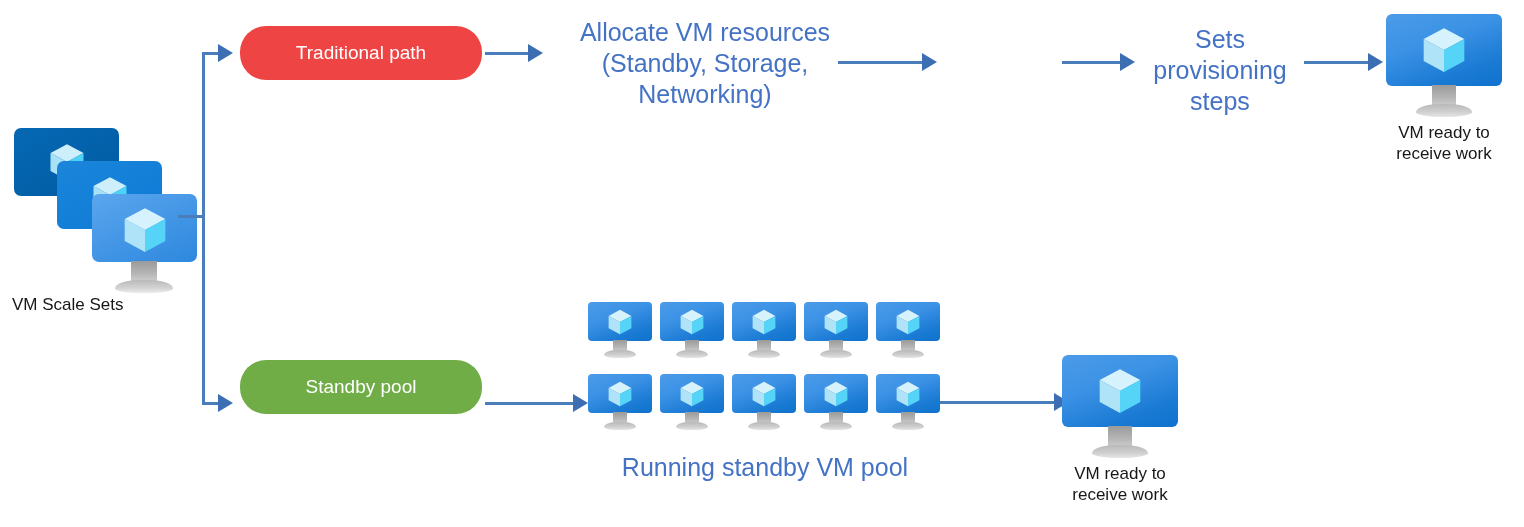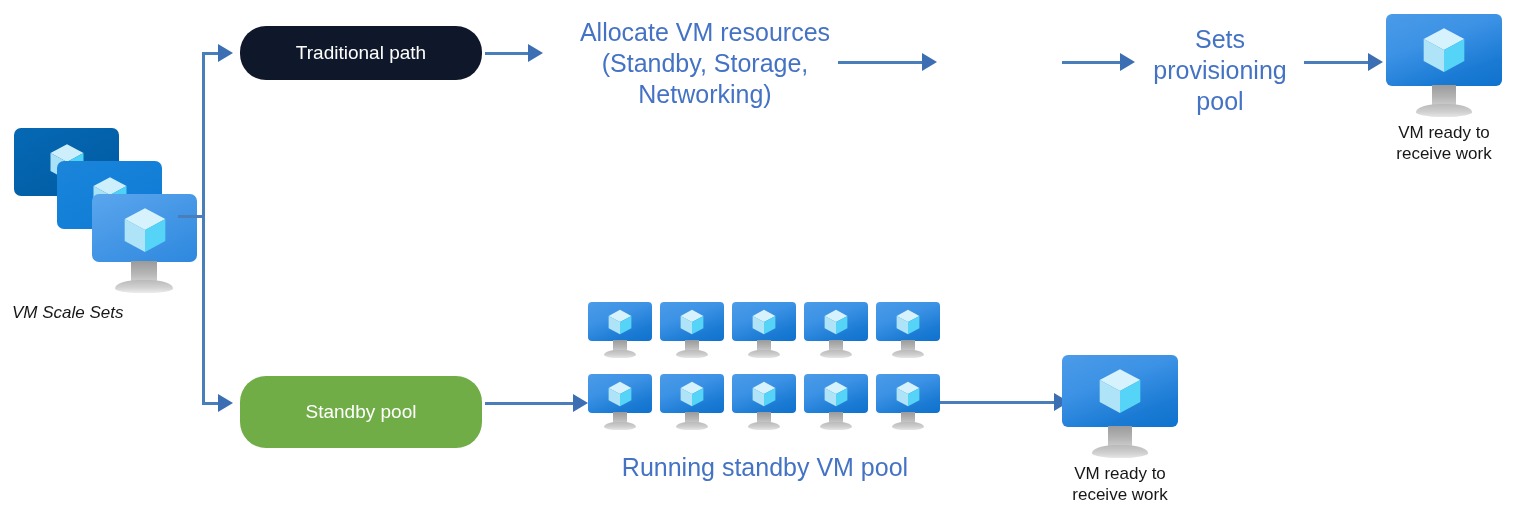--- a/index.html
+++ b/index.html
@@ -37,21 +37,21 @@
   .pill {
     border-radius: 26px;
     display: flex;
     align-items: center;
     justify-content: center;
     color: #ffffff;
     font-size: 19px;
     font-family: "Liberation Sans", sans-serif;
     box-sizing: border-box;
   }
-  .pill-orange { background: #0f172a; }
+  .pill-orange { background: #ef4444; }
   .pill-green  { background: #70AD47; }
 
   
   .hline {
     background: #4A7EBB;
     height: 3px;
   }
   .vline {
     background: #4A7EBB;
     width: 3px;
@@ -130,21 +130,21 @@
         <polygon points="6,18 32,32 32,60 6,46" fill="#AFE4F8"></polygon>
         <polygon points="58,18 58,46 32,60 32,32" fill="#55D4F8"></polygon>
       </svg>
     </div>
     <div class="abs" style="left:117px; top:133px; width:26px; height:22px;
                 background:linear-gradient(180deg,#9a9a9a 0%,#b7b7b7 60%,#d2d2d2 100%);"></div>
     <div class="abs" style="left:101px; top:152px; width:58px; height:13px;
                 background:linear-gradient(180deg,#b9b9b9 0%,#d2d2d2 60%,#ececec 100%);
                 border-radius:46% 46% 50% 50% / 75% 75% 40% 40%;"></div>
 
-    <div class="black-label abs" style="left:-2px; top:174px; width:240px; text-align:left;font-style:italic;">VM Scale Sets</div>
+    <div class="black-label abs" style="left:-2px; top:166px; width:240px; text-align:left;">VM Scale Sets</div>
   </div>
 
   <div class="hline abs" style="left:178px; top:215px; width:27px;"></div>
   <div class="vline abs" style="left:202px; top:53px; height:352px;"></div>
 
   <div class="hline abs" style="left:202px; top:52px; width:18px;"></div>
   <div class="arrowhead abs" style="left:218px; top:44px;"></div>
 
   <div class="hline abs" style="left:202px; top:402px; width:18px;"></div>
   <div class="arrowhead abs" style="left:218px; top:394px;"></div>
@@ -163,41 +163,41 @@
   <div class="hline abs" style="left:838px; top:61px; width:88px;"></div>
   <div class="arrowhead abs" style="left:922px; top:53px;"></div>
 
 
   <div class="hline abs" style="left:1062px; top:61px; width:62px;"></div>
   <div class="arrowhead abs" style="left:1120px; top:53px;"></div>
 
   <div class="abs" style="left:1132px; top:24px; width:176px;">
     <div class="blue-text">Sets</div>
     <div class="blue-text">provisioning</div>
-    <div class="blue-text">pool</div>
+    <div class="blue-text">steps</div>
   </div>
 
   <div class="hline abs" style="left:1304px; top:61px; width:68px;"></div>
   <div class="arrowhead abs" style="left:1368px; top:53px;"></div>
 
   <div class="vm" style="left:1386px; top:14px; width:116px; height:160px;">
     <div class="screen" style="height:72px;">
       <svg class="cube" style="top:11px;" width="50" height="50" viewBox="0 0 64 64">
         <polygon points="32,4 58,18 32,32 6,18" fill="#D6F2FC"></polygon>
         <polygon points="6,18 32,32 32,60 6,46" fill="#AFE4F8"></polygon>
         <polygon points="58,18 58,46 32,60 32,32" fill="#55D4F8"></polygon>
       </svg>
     </div>
     <div class="stand" style="top:71px; width:24px; height:22px;"></div>
     <div class="base" style="top:90px; width:56px; height:13px;"></div>
     <div class="black-label caption" style="top:108px;">VM ready to</div>
     <div class="black-label caption" style="top:129px;">receive work</div>
   </div>
 
-  <div class="pill pill-green abs" style="left:240px; top:376px; width:242px; height:72px;">Standby pool</div>
+  <div class="pill pill-green abs" style="left:240px; top:360px; width:242px; height:54px;">Standby pool</div>
 
   <div class="hline abs" style="left:485px; top:402px; width:92px;"></div>
   <div class="arrowhead abs" style="left:573px; top:394px;"></div>
 
   <div class="abs" style="left:588px; top:302px; width:356px; height:140px;">
 
     <div class="vm" style="left:0px;  top:0px;  width:64px; height:54px;">
       <div class="screen" style="height:39px; border-radius:4px;">
         <svg class="cube" style="top:6px;" width="28" height="28" viewBox="0 0 64 64">
           <polygon points="32,4 58,18 32,32 6,18" fill="#D6F2FC"></polygon>

